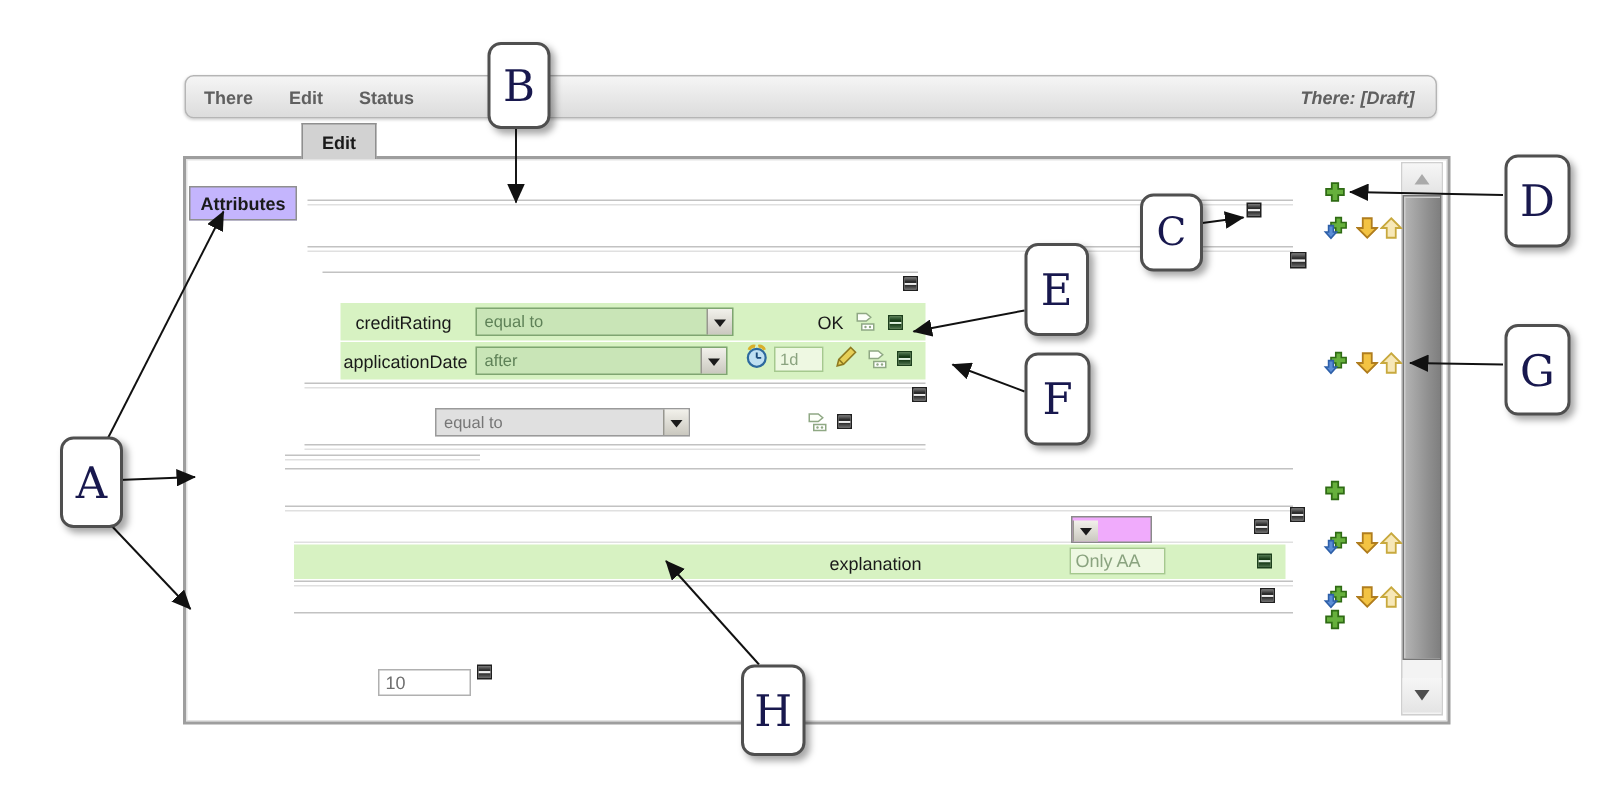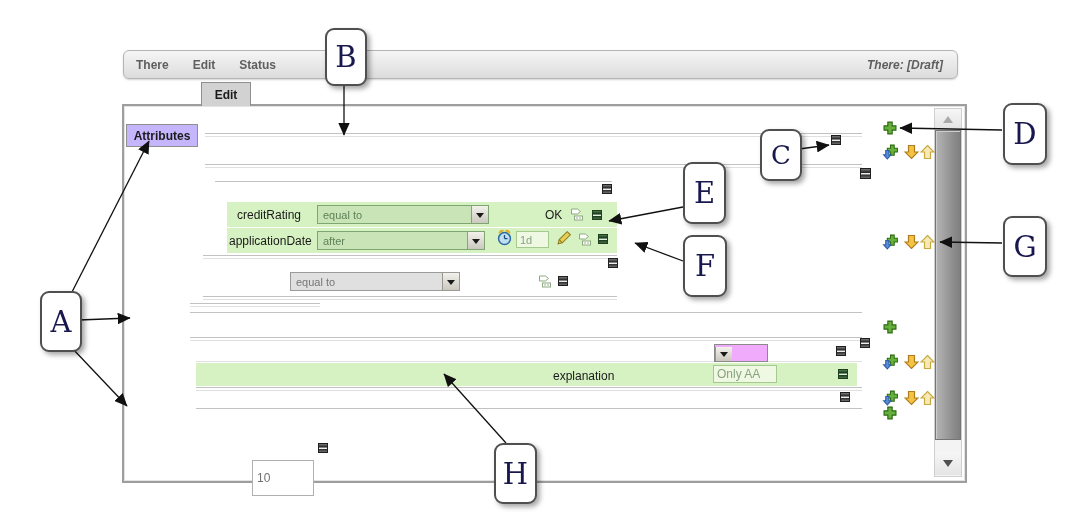--- a/index.html
+++ b/index.html
@@ -215,21 +215,21 @@
   <div class="txt" style="left:158px;top:395px;">2.</div>
   <div class="txt" style="left:200px;top:394px;">
     <span>Retract </span><span class="b">LoanApplication [app]</span>
   </div>
   <div class="csq" style="left:840px;top:392px;"></div>
   <div class="sep" style="left:196px;top:408px;width:666px;"></div>
 
   <div class="txt" style="left:124px;top:410px;">(options)</div>
   <div class="txt" style="left:202px;top:433px;">Attributes:</div>
   <div class="txt" style="left:202px;top:450px;">salience</div>
-  <input class="plainbox" style="left: 252px; top: 460px; width: 62px; height: 36px;" readonly="" value="10">
+  <input class="plainbox" style="left: 252px; top: 446px; width: 62px; height: 18px;" readonly="" value="10">
   <div class="csq" style="left:318px;top:443px;"></div>
 
   <span class="icn" style="left:883px;top:121px;">
     <svg width="14" height="14" viewBox="0 0 13 13">
         <path d="M4.5,1 h4 v3.5 h3.5 v4 h-3.5 v3.5 h-4 v-3.5 h-3.5 v-4 h3.5 z" fill="#66b03c" stroke="#2f6b14" stroke-width="1.1"></path>
       </svg>
   </span>
   <span class="icn" style="left:882px;top:144px;">
     <svg width="17" height="16" viewBox="0 0 16 15">
         <path d="M8,1 h3.5 v3 h3 v3.5 h-3 v3 h-3.5 v-3 h-3 v-3.5 h3 z" fill="#66b03c" stroke="#2f6b14" stroke-width="1"></path>

